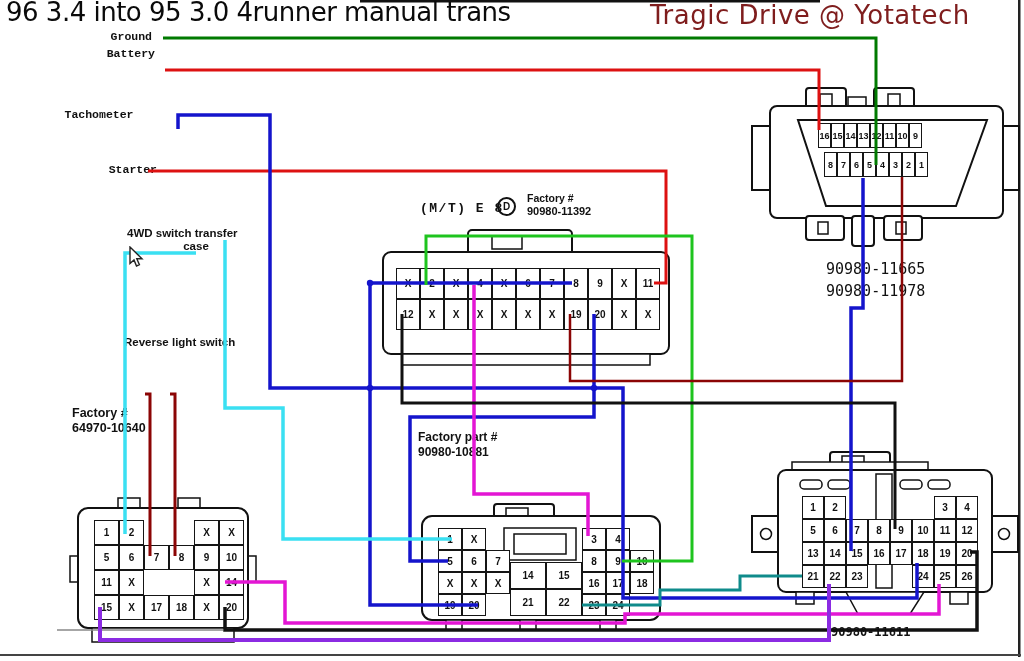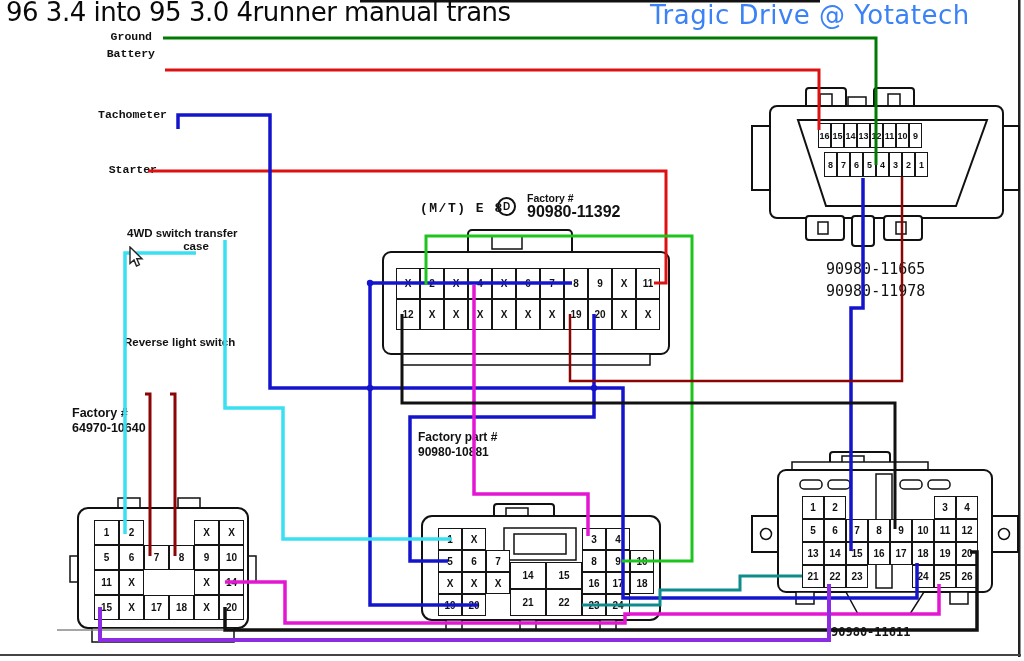--- a/index.html
+++ b/index.html
@@ -17,21 +17,21 @@
   .lbl{position:absolute;z-index:4;font:bold 11.5px "Liberation Sans",sans-serif;color:#111;
        white-space:nowrap;}
   .lbl.right{text-align:right;font-family:Liberation Mono, monospace;}
   .factory{position:absolute;z-index:4;font:bold 12.5px "Liberation Sans",sans-serif;
            line-height:15px;color:#111;white-space:nowrap;}
   .partnum-mono{position:absolute;z-index:4;font:15px "DejaVu Sans Mono",monospace;
                 line-height:22px;color:#111;white-space:nowrap;}
   #title{position:absolute;left:6px;top:-3px;z-index:4;font:26px "DejaVu Sans",sans-serif;
          letter-spacing:-0.5px;color:#0a0a0a;white-space:nowrap;}
   #credit{position:absolute;left:650px;top:0px;z-index:4;font:26px "DejaVu Sans",sans-serif;
-          letter-spacing:0.5px;color:#3b82f6;white-space:nowrap;}
+          letter-spacing:0.5px;color:#7f1d1d;white-space:nowrap;}
   #e8-type{position:absolute;left:420px;top:201px;z-index:4;
            font:bold 13px "Liberation Mono",monospace;letter-spacing:1.5px;}
   #e8-circle{position:absolute;left:497px;top:197px;z-index:4;width:15px;height:15px;
              border:2.5px solid #111;border-radius:50%;display:flex;align-items:center;
              justify-content:center;font:bold 10px "Liberation Sans",sans-serif;}
   #e8-factory{position:absolute;left:527px;top:192px;z-index:4;
               font:bold 10.5px "Liberation Sans",sans-serif;line-height:13px;}
   #label-11611{position:absolute;left:831px;top:625px;z-index:4;
                font:bold 12px "DejaVu Sans Mono",monospace;}
   #cursor{position:absolute;left:129px;top:246px;z-index:8;}
@@ -257,21 +257,21 @@
       <div class="pin-cell">24</div>
       <div class="pin-cell">25</div>
       <div class="pin-cell">26</div>
     </div>
 
   <div id="title">96 3.4 into 95 3.0 4runner manual trans</div>
   <div id="credit">Tragic Drive @ Yotatech</div>
 
   <div class="lbl right" style="left:52px;width:100px;top:30px;">Ground</div>
   <div class="lbl right" style="left:55px;width:100px;top:47px;">Battery</div>
-  <div class="lbl right" style="left:67px;width:100px;top:108px;">Tachometer</div>
+  <div class="lbl right" style="left:49px;width:100px;top:108px;text-align:center;">Tachometer</div>
   <div class="lbl right" style="left:57px;width:100px;top:163px;">Starter</div>
 
   <div class="lbl" style="left:127px;top:227px;">4WD switch transfer</div>
   <div class="lbl" style="left:156px;width:80px;top:240px;text-align:center;">case</div>
 
   <div class="lbl" style="left:124px;top:336px;">Reverse light switch</div>
 
   <div class="factory" style="left:72px;top:406px;">
     <div>Factory #</div>
     <div>64970-10640</div>
@@ -279,21 +279,21 @@
 
   <div class="factory" style="left:418px;top:430px;font-size:12px;">
     <div>Factory part #</div>
     <div>90980-10881</div>
   </div>
 
   <div id="e8-type">(M/T) E 8</div>
   <div id="e8-circle">D</div>
   <div id="e8-factory" class="twolabel">
     <div>Factory #</div>
-    <div style="font-size:16px;">90980-11392</div>
+    <div style="font-size:11px;">90980-11392</div>
   </div>
 
   <div class="partnum-mono" style="left:826px;top:258px;">
     <div>90980-11665</div>
     <div>90980-11978</div>
   </div>
 
   <div id="label-11611">90980-11611</div>
 
   <svg id="wire-svg" width="1024" height="661">

